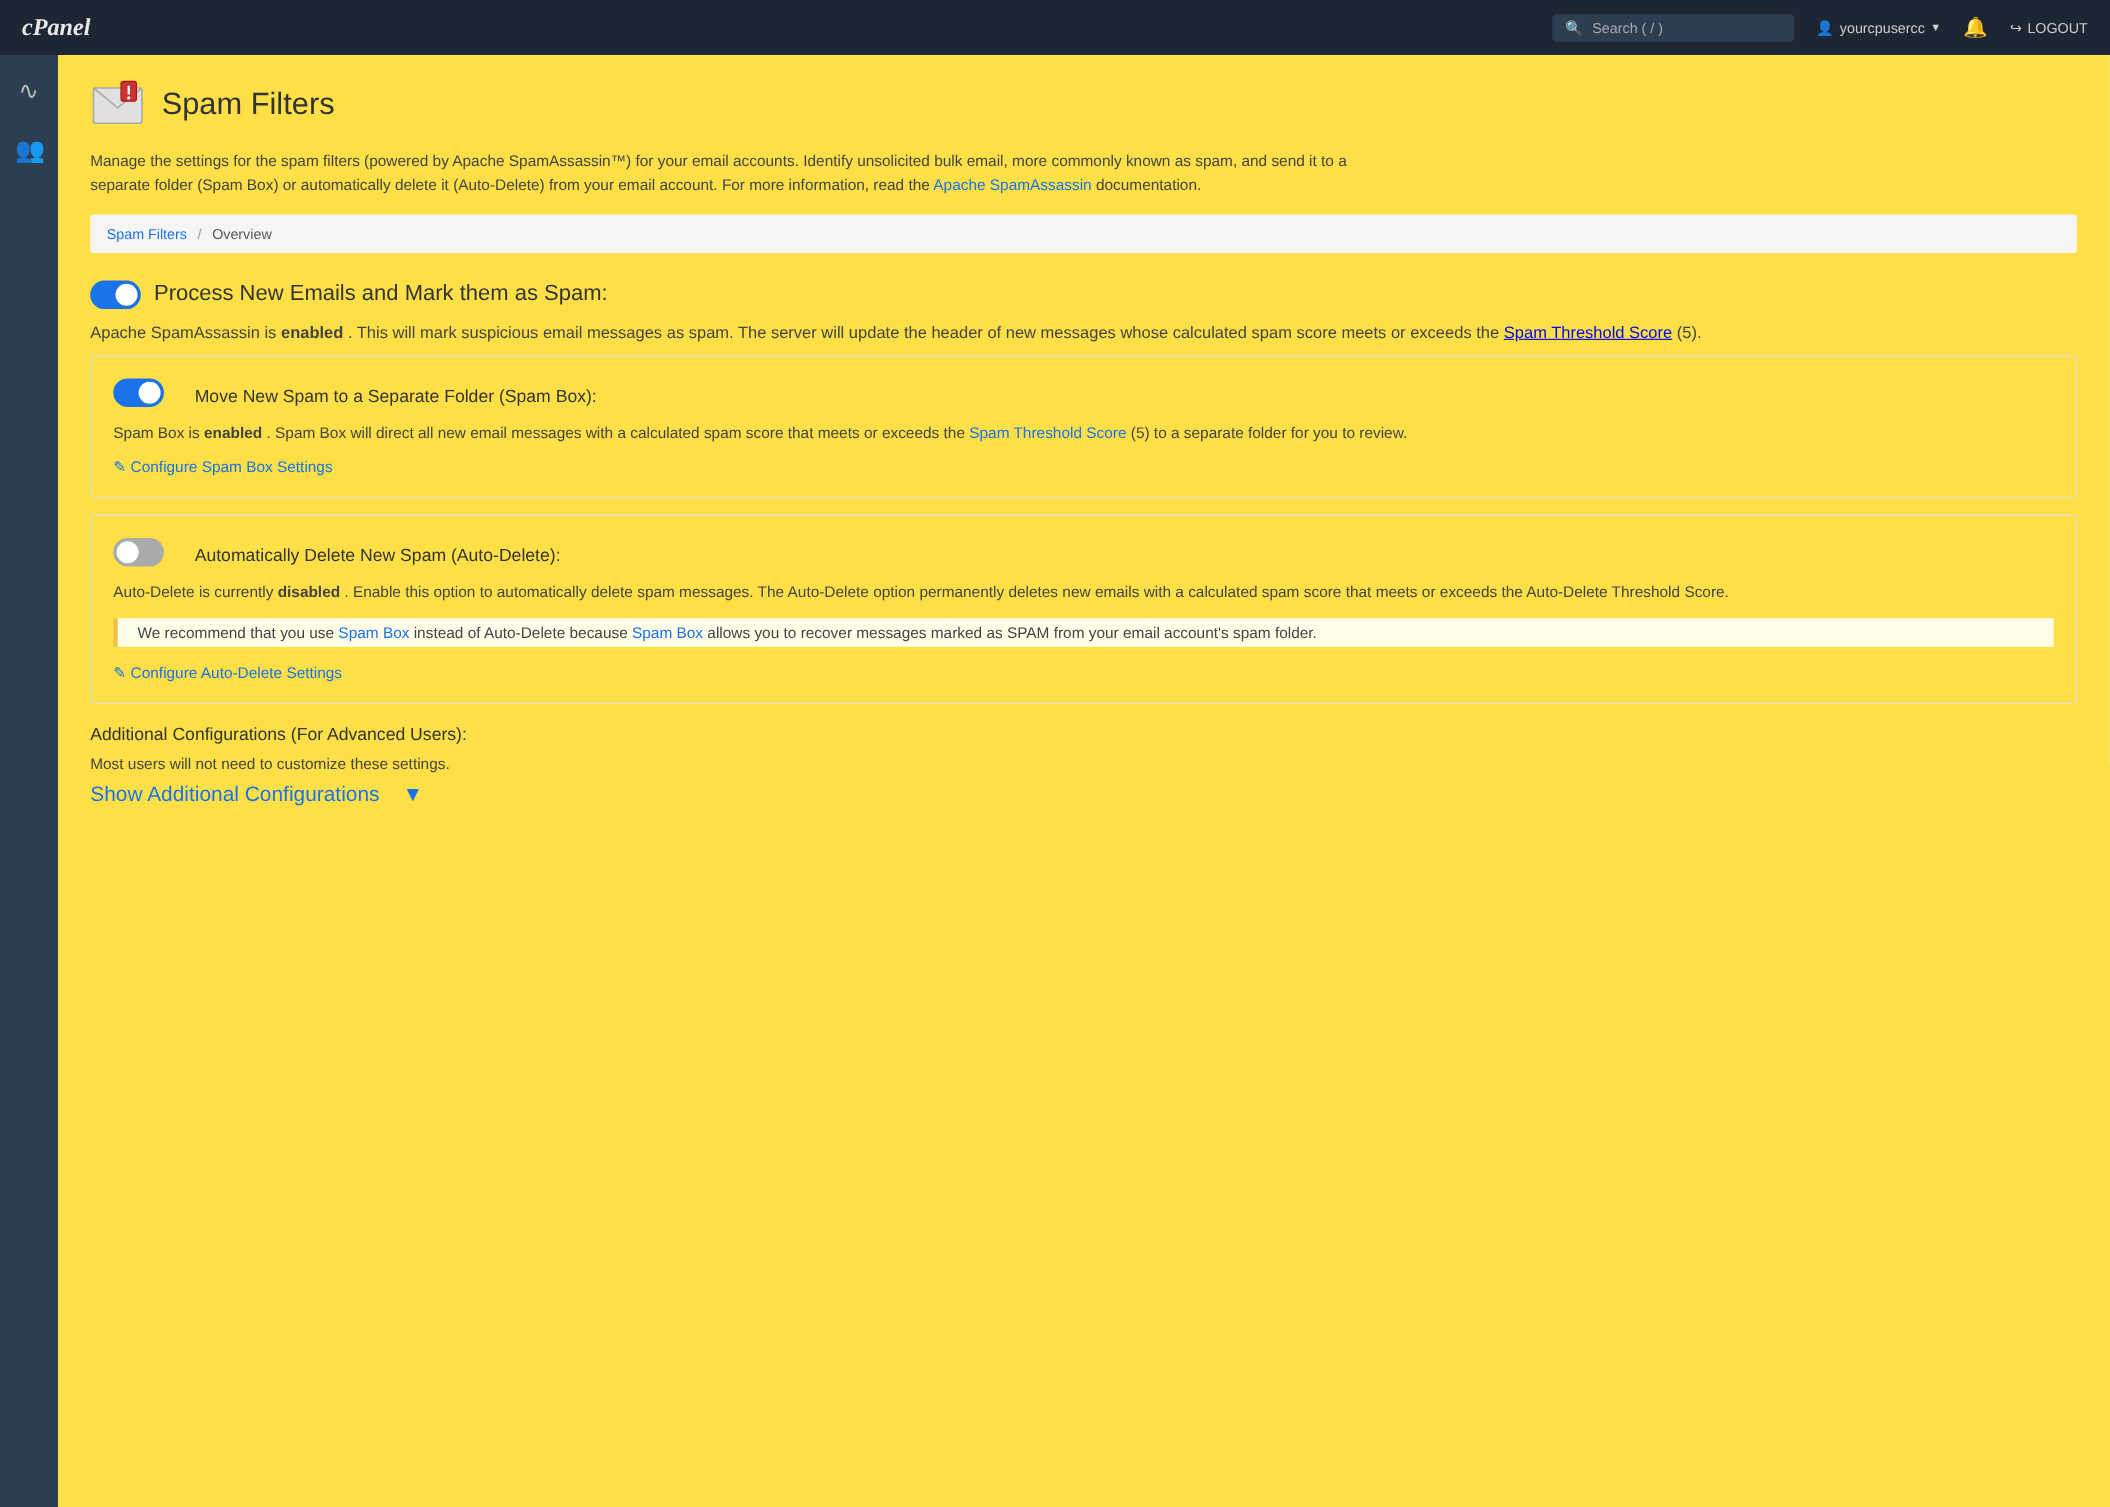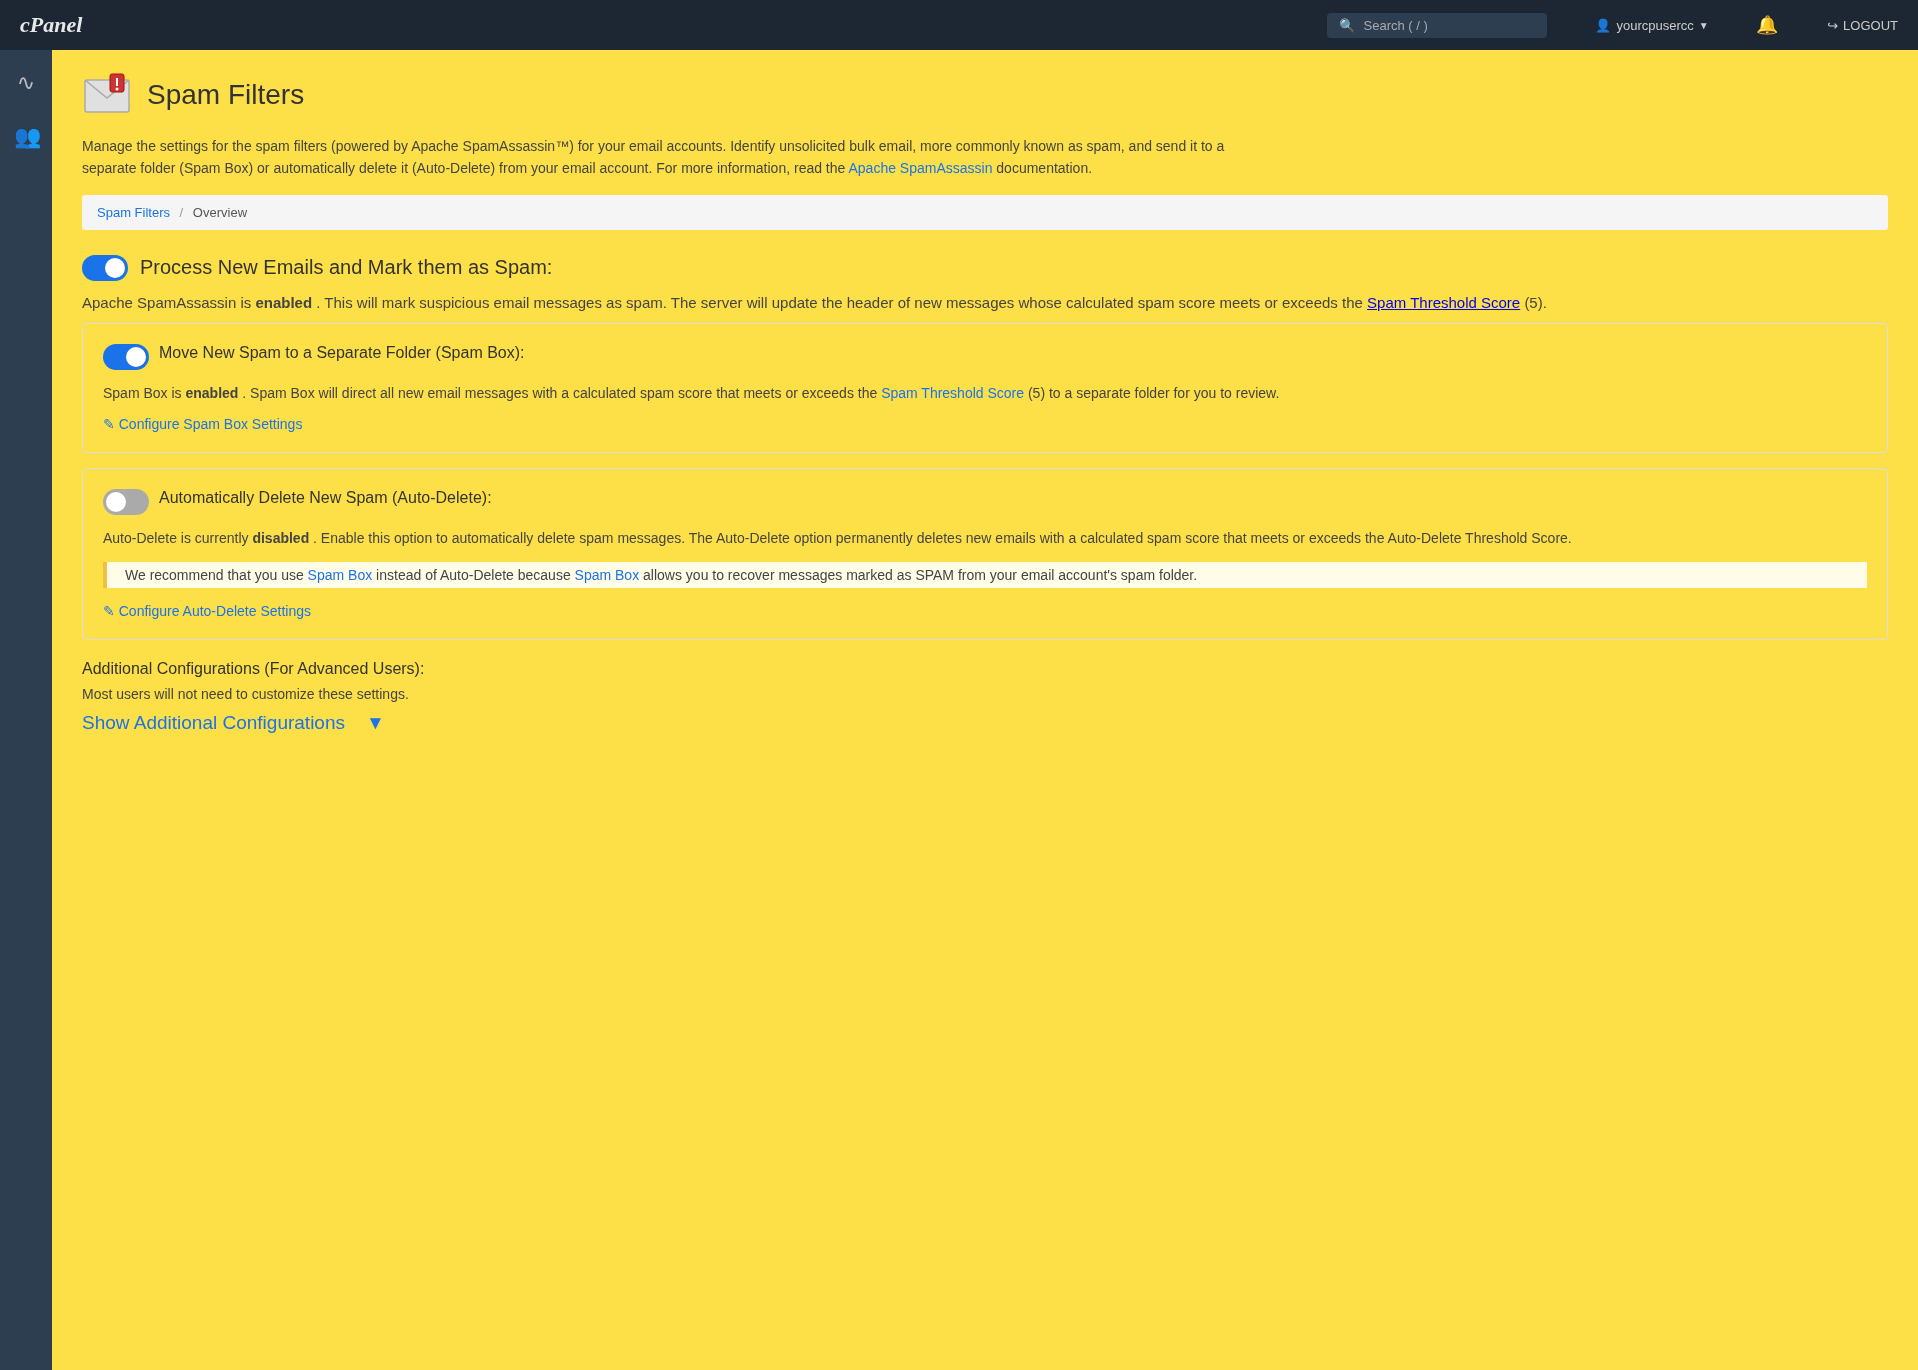--- a/index.html
+++ b/index.html
@@ -8,21 +8,20 @@
     
     .header {
       background: #1c2733;
       height: 50px;
       display: flex;
       align-items: center;
       padding: 0 20px;
       position: fixed;
       top: 0; left: 0; right: 0;
       z-index: 100;
-      gap: 28px;
     }
     .header-logo {
       color: #fff;
       font-size: 22px;
       font-style: italic;
       font-weight: bold;
       margin-right: auto;
       font-family: Georgia, serif;
     }
     .header-logo span { color: #e8e8e8; }
@@ -173,22 +172,22 @@
 
     
     .inner-card {
       border: 1px solid #ddd;
       border-radius: 4px;
       padding: 20px;
       margin-bottom: 15px;
     }
     .inner-card .card-toggle-heading {
       display: flex;
-      align-items: flex-start;
-      gap: 10px;
+      align-items: flex-end;
+      gap: 28px;
       margin-bottom: 12px;
     }
     .inner-card .card-toggle-heading h3 {
       font-size: 16px;
       font-weight: normal;
       color: #333;
     }
     .card-description {
       font-size: 14px;
       color: #444;

